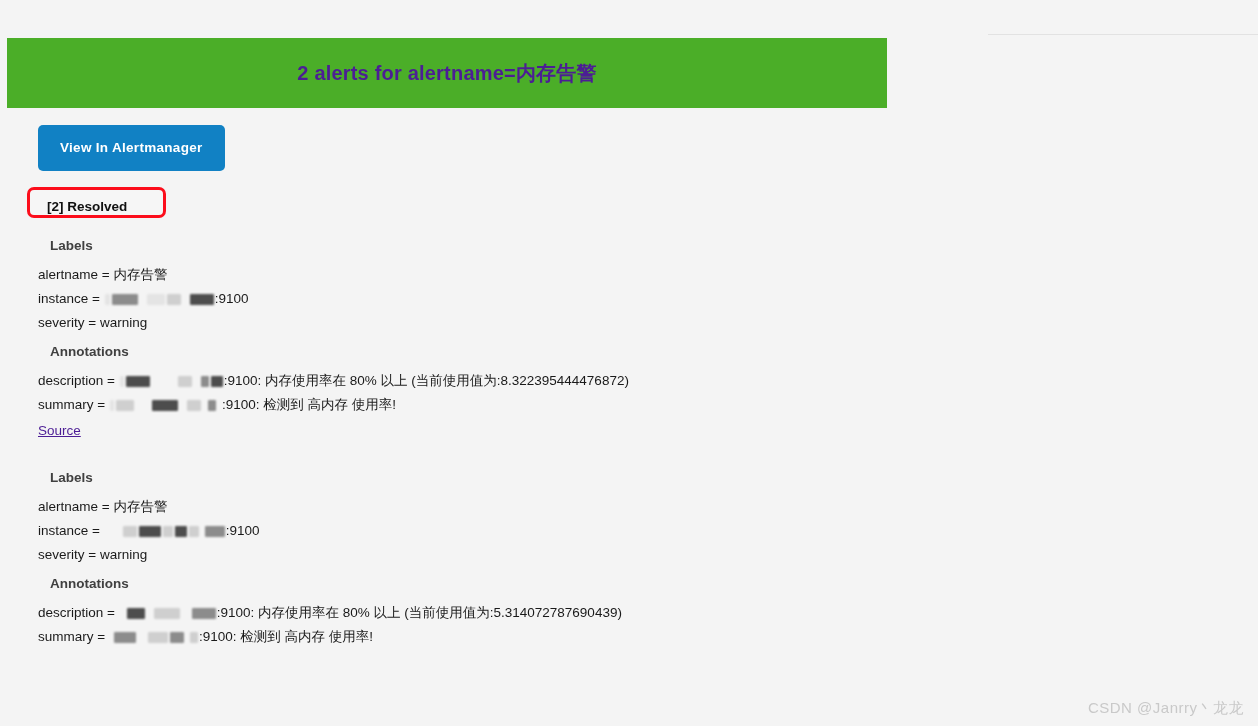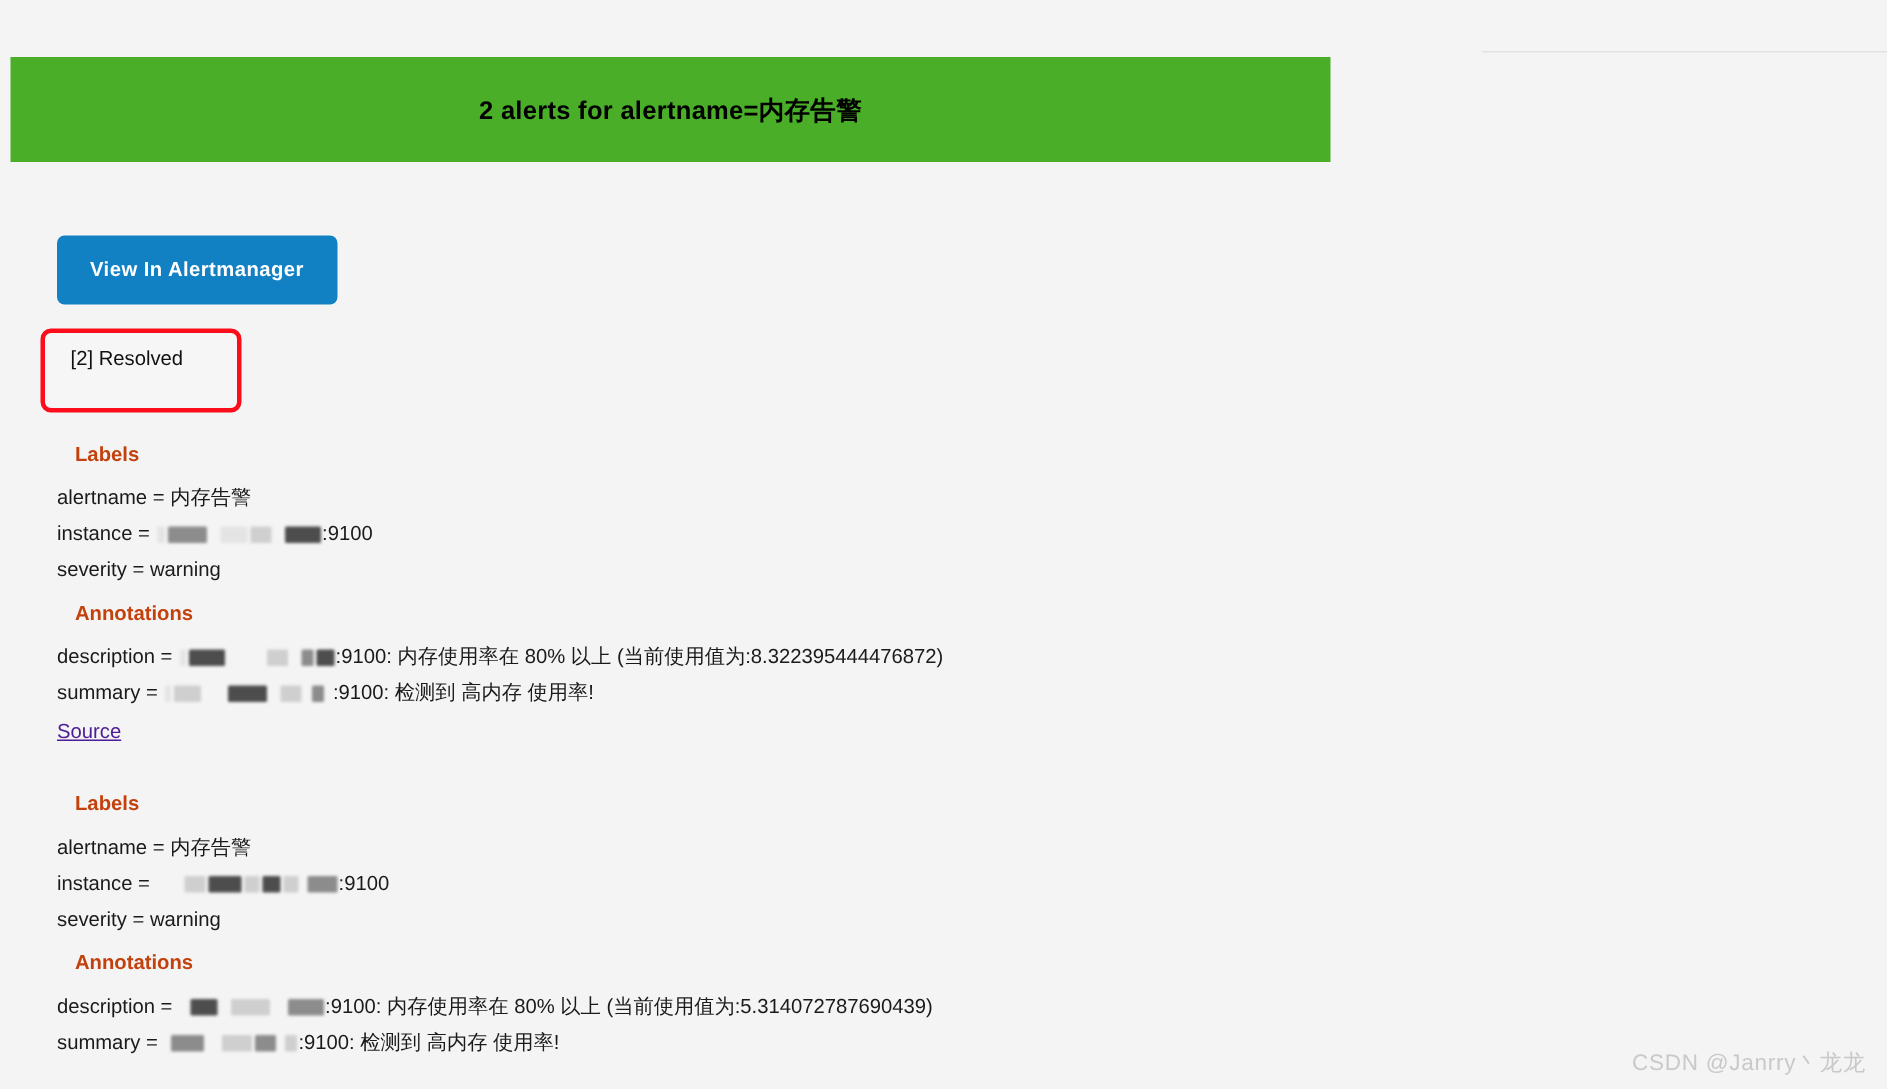--- a/index.html
+++ b/index.html
@@ -41,33 +41,33 @@
     width: 880px;
     height: 70px;
     background: #4caf27;
     background: #4bae28;
     display: flex;
     align-items: center;
     justify-content: center;
     box-sizing: border-box;
   }
   .banner-title {
-    color: #000000;
-    font-size: 17px;
+    color: #4c1d95;
+    font-size: 20px;
     font-weight: bold;
     letter-spacing: 0.2px;
     text-align: center;
   }
 
   .body-area {
     padding: 0 0 0 7px;
   }
 
   .cta-wrap {
-    padding-top: 49px;
+    padding-top: 17px;
     padding-left: 31px;
   }
   .cta-button {
     display: inline-block;
     background: #1181c4;
     color: #ffffff;
     font-size: 13.5px;
     font-weight: bold;
     letter-spacing: 0.3px;
     border: none;
@@ -79,40 +79,40 @@
 
   .status-box-wrap {
     padding-top: 16px;
     padding-left: 20px;
   }
   .status-box {
     display: inline-block;
     border: 3px solid #fc0d1b;
     border-radius: 7px;
     background: #f6f6f6;
-    padding: 9px 36px 25px 17px;
-    font-size: 13.5px;
-    font-weight: normal;
+    padding: 9px 36px 0 17px;
+    font-size: 13.5px;
+    font-weight: bold;
     color: #111111;
     line-height: 1.2;
   }
 
   .alerts-list {
     padding-left: 31px;
     padding-top: 18px;
   }
   .alert-block {
     margin-bottom: 29px;
   }
   .alert-block:last-child { margin-bottom: 0; }
 
   .section-head {
     font-size: 13.5px;
     font-weight: bold;
-    color: #c2410c;
+    color: #404040;
     margin: 0 0 6px 0;
     line-height: 1.55;
     padding-left: 12px;
   }
   .kv-line {
     font-size: 13.5px;
     color: #1a1a1a;
     line-height: 1.78;
     white-space: nowrap;
   }

